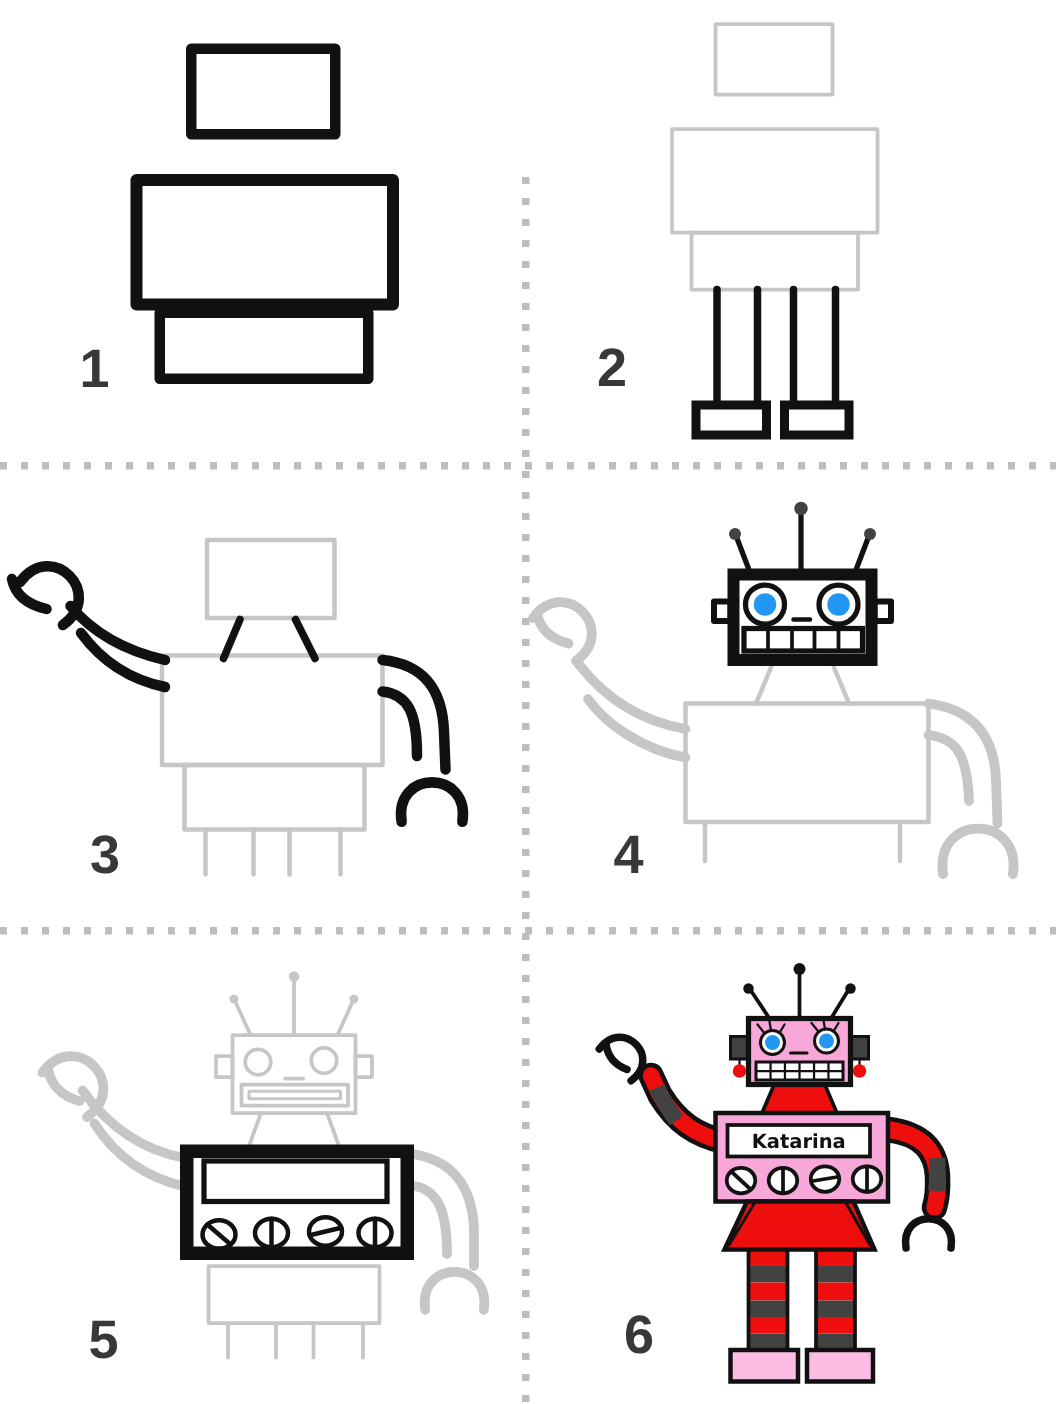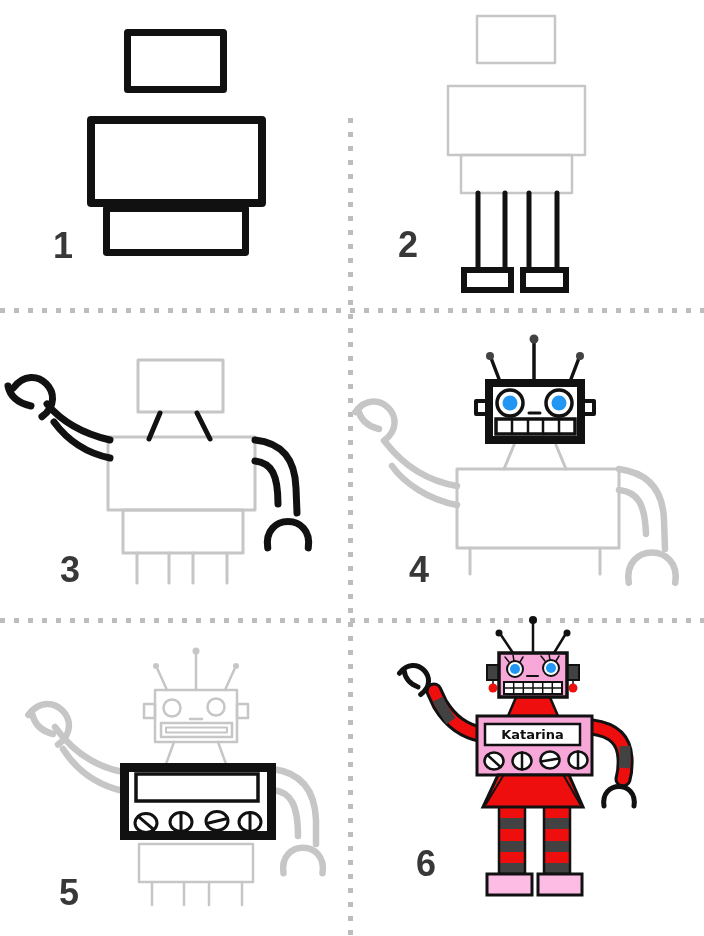--- a/index.html
+++ b/index.html
@@ -202,21 +202,21 @@
           <ellipse class="stk" cx="217" cy="197" rx="11" ry="9.5" stroke-width="3"></ellipse>
           <line class="stk" x1="206.5" y1="199.5" x2="227.5" y2="194.5" stroke-width="3"></line>
           <ellipse class="stk" cx="250" cy="198" rx="11" ry="9.5" stroke-width="3"></ellipse>
           <line class="stk" x1="250" y1="188.5" x2="250" y2="207.5" stroke-width="3"></line>
         </g>
       </g>
       <text class="num" x="69" y="281" text-anchor="middle">5</text>
     </svg>
   </div>
 
-  <div class="panel" style="left:352px;top:598px">
+  <div class="panel" style="left:352px;top:624px">
     <svg viewBox="0 0 352 312" width="352" height="312">
       <g>
         <line class="stk" x1="181" y1="55" x2="181" y2="25" stroke-width="2.5"></line>
         <circle cx="181" cy="22" r="4" fill="#111"></circle>
         <line class="stk" x1="161" y1="55" x2="149" y2="37" stroke-width="2.5"></line>
         <circle cx="147" cy="35" r="3.5" fill="#111"></circle>
         <line class="stk" x1="202" y1="55" x2="213" y2="37" stroke-width="2.5"></line>
         <circle cx="215" cy="35" r="3.5" fill="#111"></circle>
       </g>
       <g>

